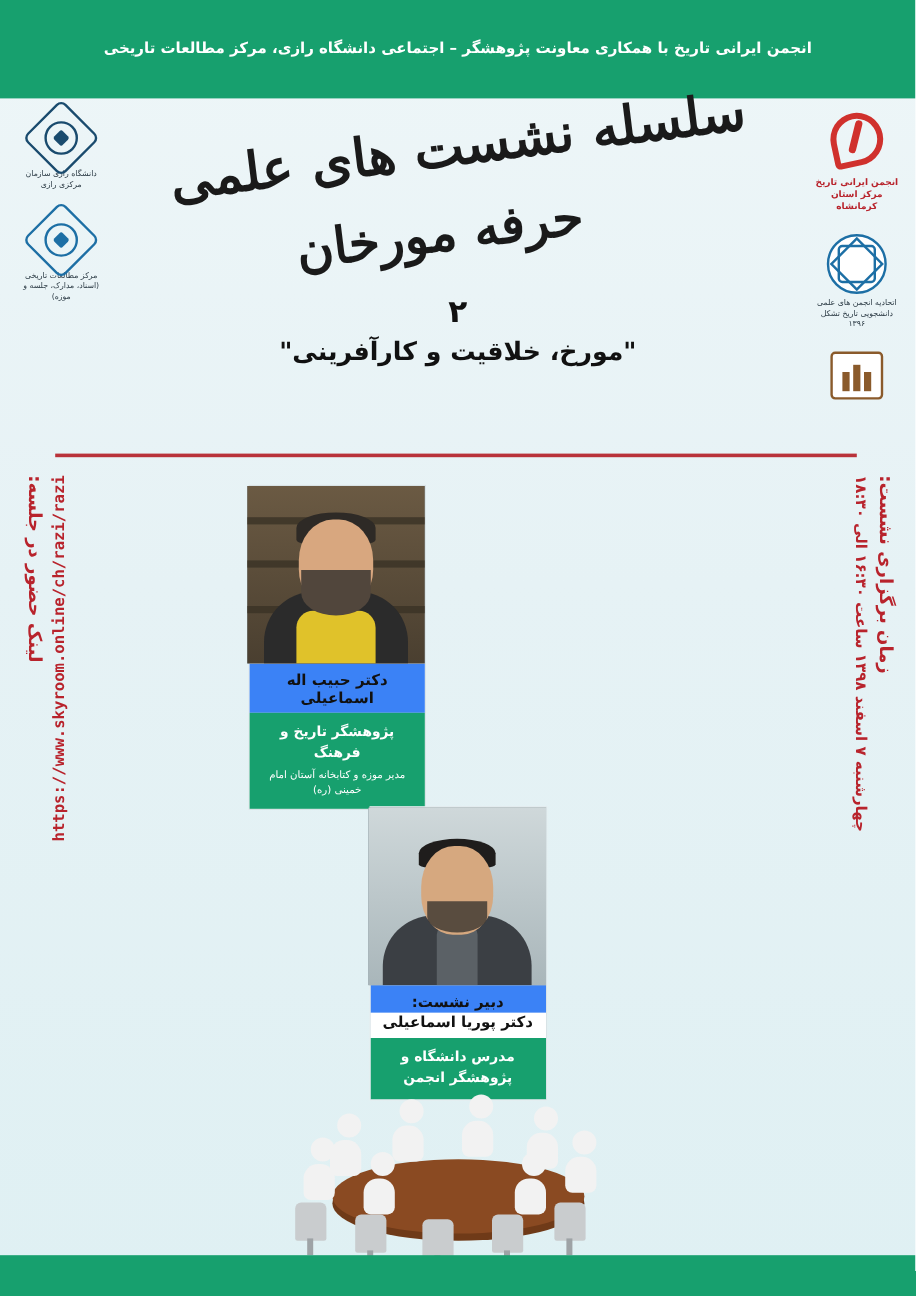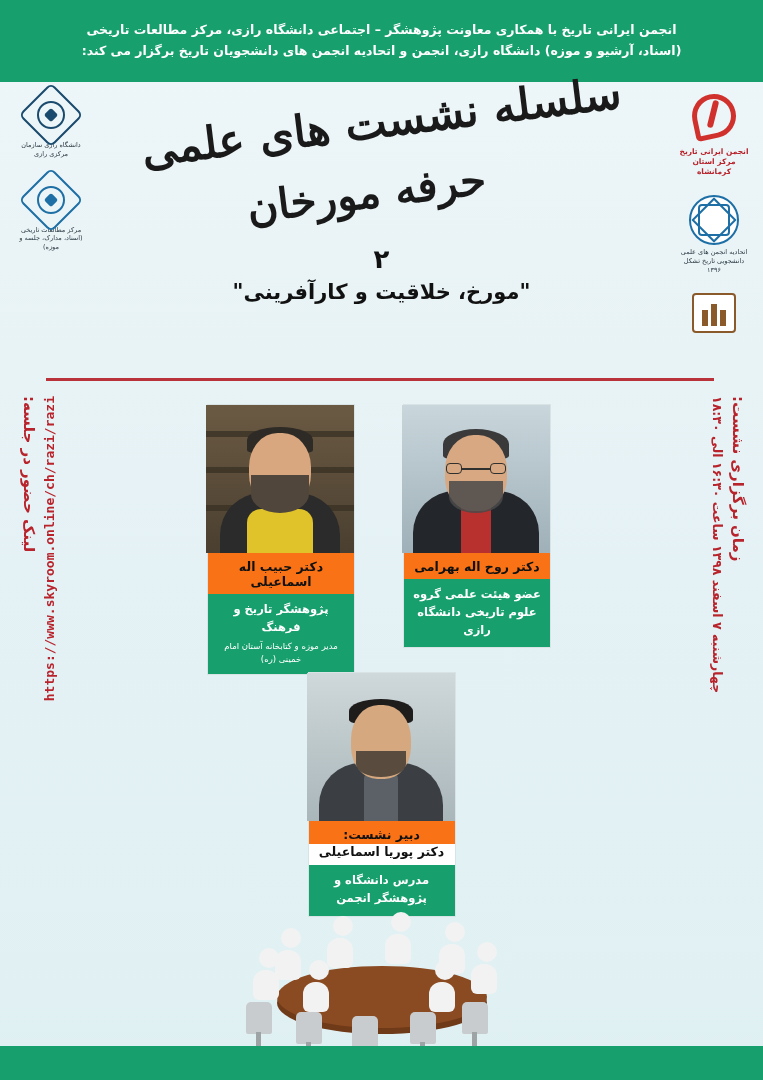--- a/index.html
+++ b/index.html
@@ -166,21 +166,21 @@
     width: 148px;
     background: #ffffff;
     border: 1px solid #d8e3e6;
   }
   .card .photo {
     width: 148px; height: 148px;
     background: #7d8a90;
     position: relative; overflow: hidden;
   }
   .card .name {
-    background: #f97316; color: #111; font-weight: bold;
+    background: #3b82f6; color: #111; font-weight: bold;
     font-size: 12.5px; text-align: center; padding: 6px 4px 5px 4px; direction: rtl;
   }
   .card .role {
     background: #17a06e; color: #ffffff; font-weight: bold;
     font-size: 11.5px; text-align: center; padding: 7px 6px 8px 6px;
     line-height: 1.55; direction: rtl;
   }
   .card .role .small { font-size: 8.5px; font-weight: normal; display: block; margin-top: 3px; }
 
   #card-bahrami { top: 404px; right: 212px; }
@@ -256,21 +256,20 @@
   }
   .chair::after { content:""; position:absolute; left:10px; top:30px; width:5px; height:14px; background:#9ea3a6;}
 </style>
 </head>
 <body>
 
 <div class="poster">
 
   <div class="header-band">
     <div class="header-line">انجمن ایرانی تاریخ با همکاری معاونت پژوهشگر – اجتماعی دانشگاه رازی، مرکز مطالعات تاریخی</div>
-    <div class="header-line">(اسناد، آرشیو و موزه) دانشگاه رازی، انجمن و اتحادیه انجمن های دانشجویان تاریخ برگزار می کند:</div>
   </div>
 
   <div class="logo-col-left">
     <div class="logo-box">
       <div class="ornament">
         <div class="om-outer"></div>
           <div class="om-inner"></div>
           <div class="om-dot"></div>
       </div>
       <div class="logo-cap">دانشگاه رازی
@@ -323,37 +322,20 @@
   <div class="side-right">
     <div class="vtext v1">زمان برگزاری نشست:</div>
     <div class="vtext v2">چهارشنبه ۷ اسفند ۱۳۹۸ ساعت ۱۶:۳۰ الی ۱۸:۳۰</div>
   </div>
 
   <div class="side-left">
     <div class="v1">لینک حضور در جلسه:</div>
     <div class="v2">https://www.skyroom.online/ch/razi/razi</div>
   </div>
 
-  <div class="card" id="card-bahrami">
-    <div class="photo">
-      <div class="portrait" id="ph1">
-        <div class="p-bg"></div>
-        <div class="p-body"></div>
-        <div class="p-shirt"></div>
-        <div class="p-hair"></div>
-        <div class="p-head"></div>
-        <div class="p-beard"></div>
-        <div class="p-glass g1"></div>
-        <div class="p-glass g2"></div>
-        <div class="g-bridge"></div>
-      </div>
-    </div>
-    <div class="name">دکتر روح اله بهرامی</div>
-    <div class="role">عضو هیئت علمی گروه علوم تاریخی دانشگاه رازی</div>
-  </div>
 
   <div class="card" id="card-esmaili">
     <div class="photo">
       <div class="portrait" id="ph2">
         <div class="p-bg"></div>
         <div class="shelf" style="top:26px"></div>
         <div class="shelf" style="top:62px"></div>
         <div class="shelf" style="top:100px"></div>
         <div class="p-body"></div>
         <div class="p-sweater"></div>

